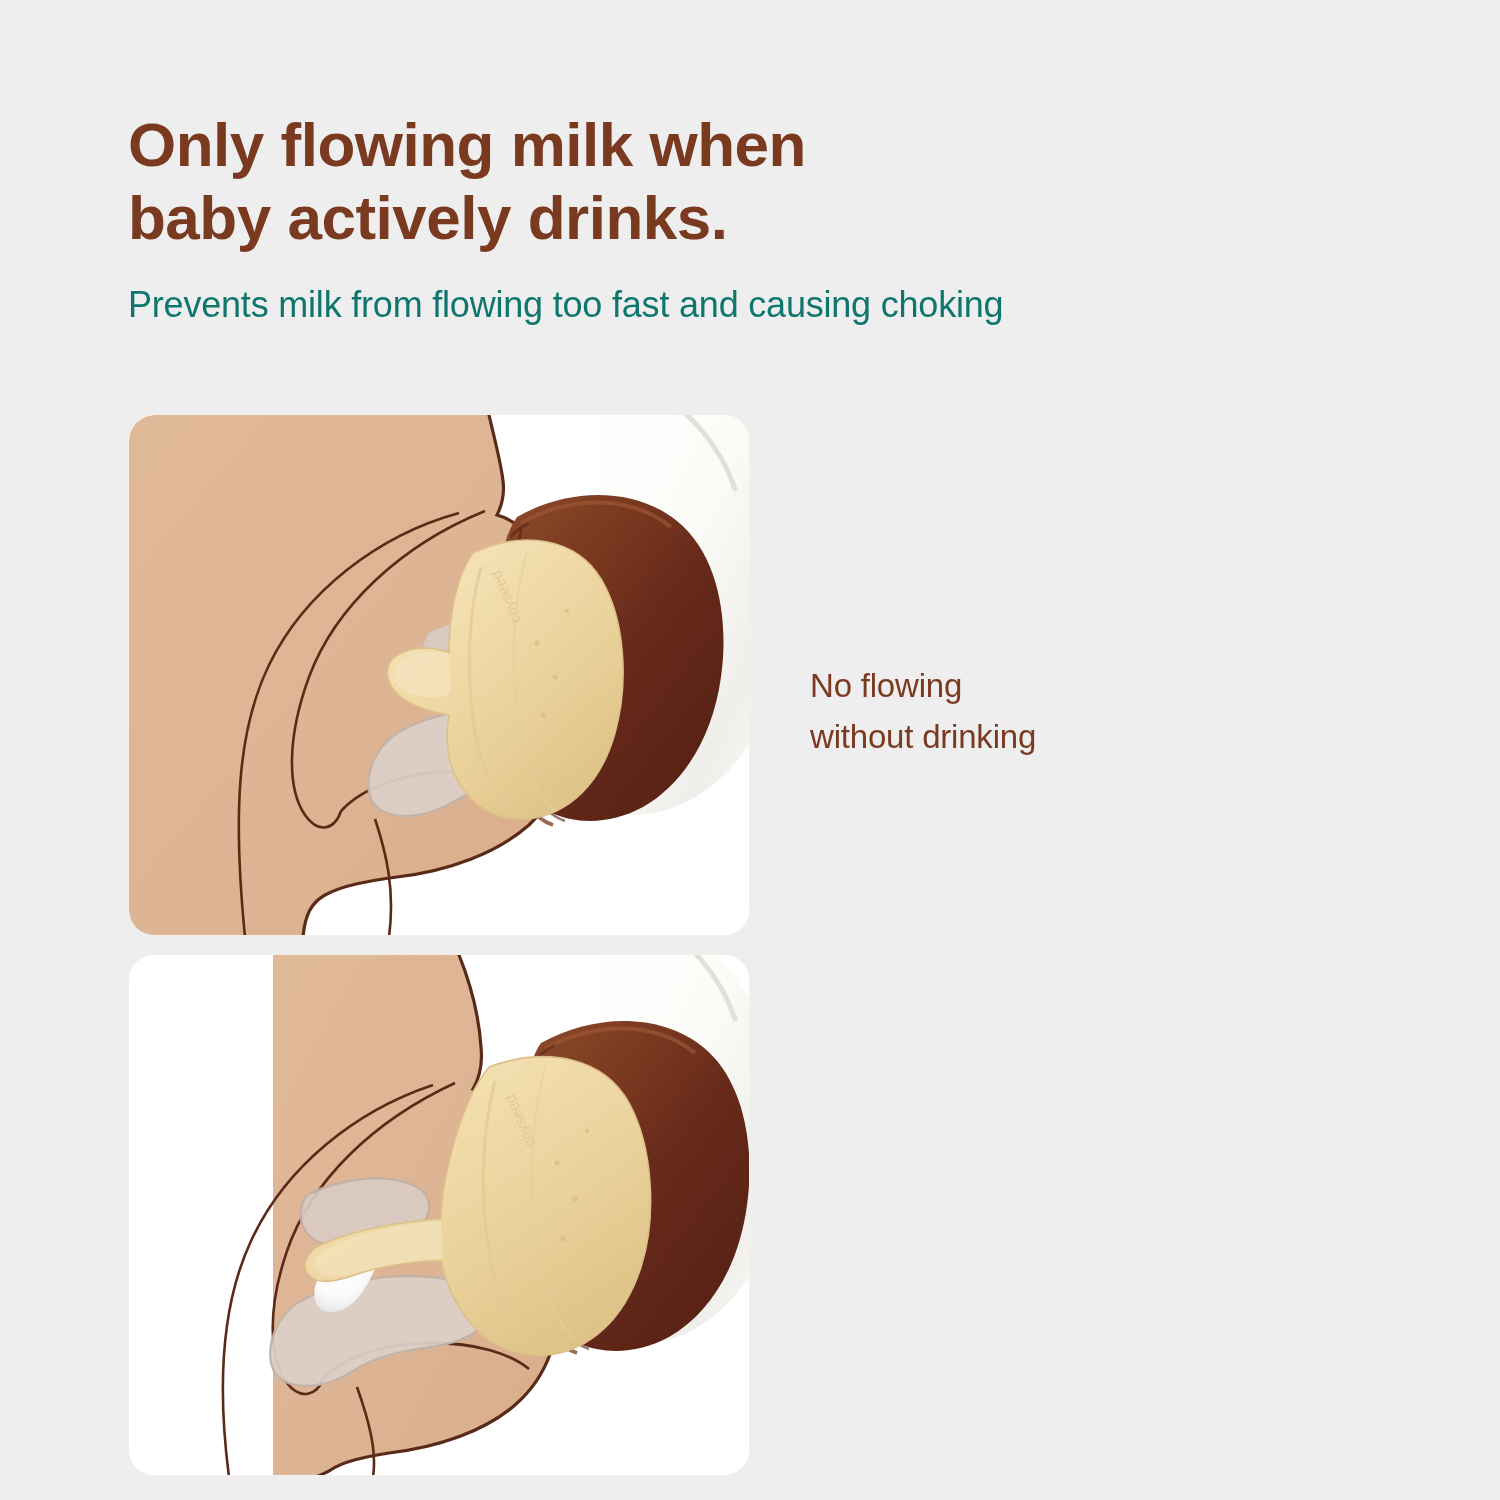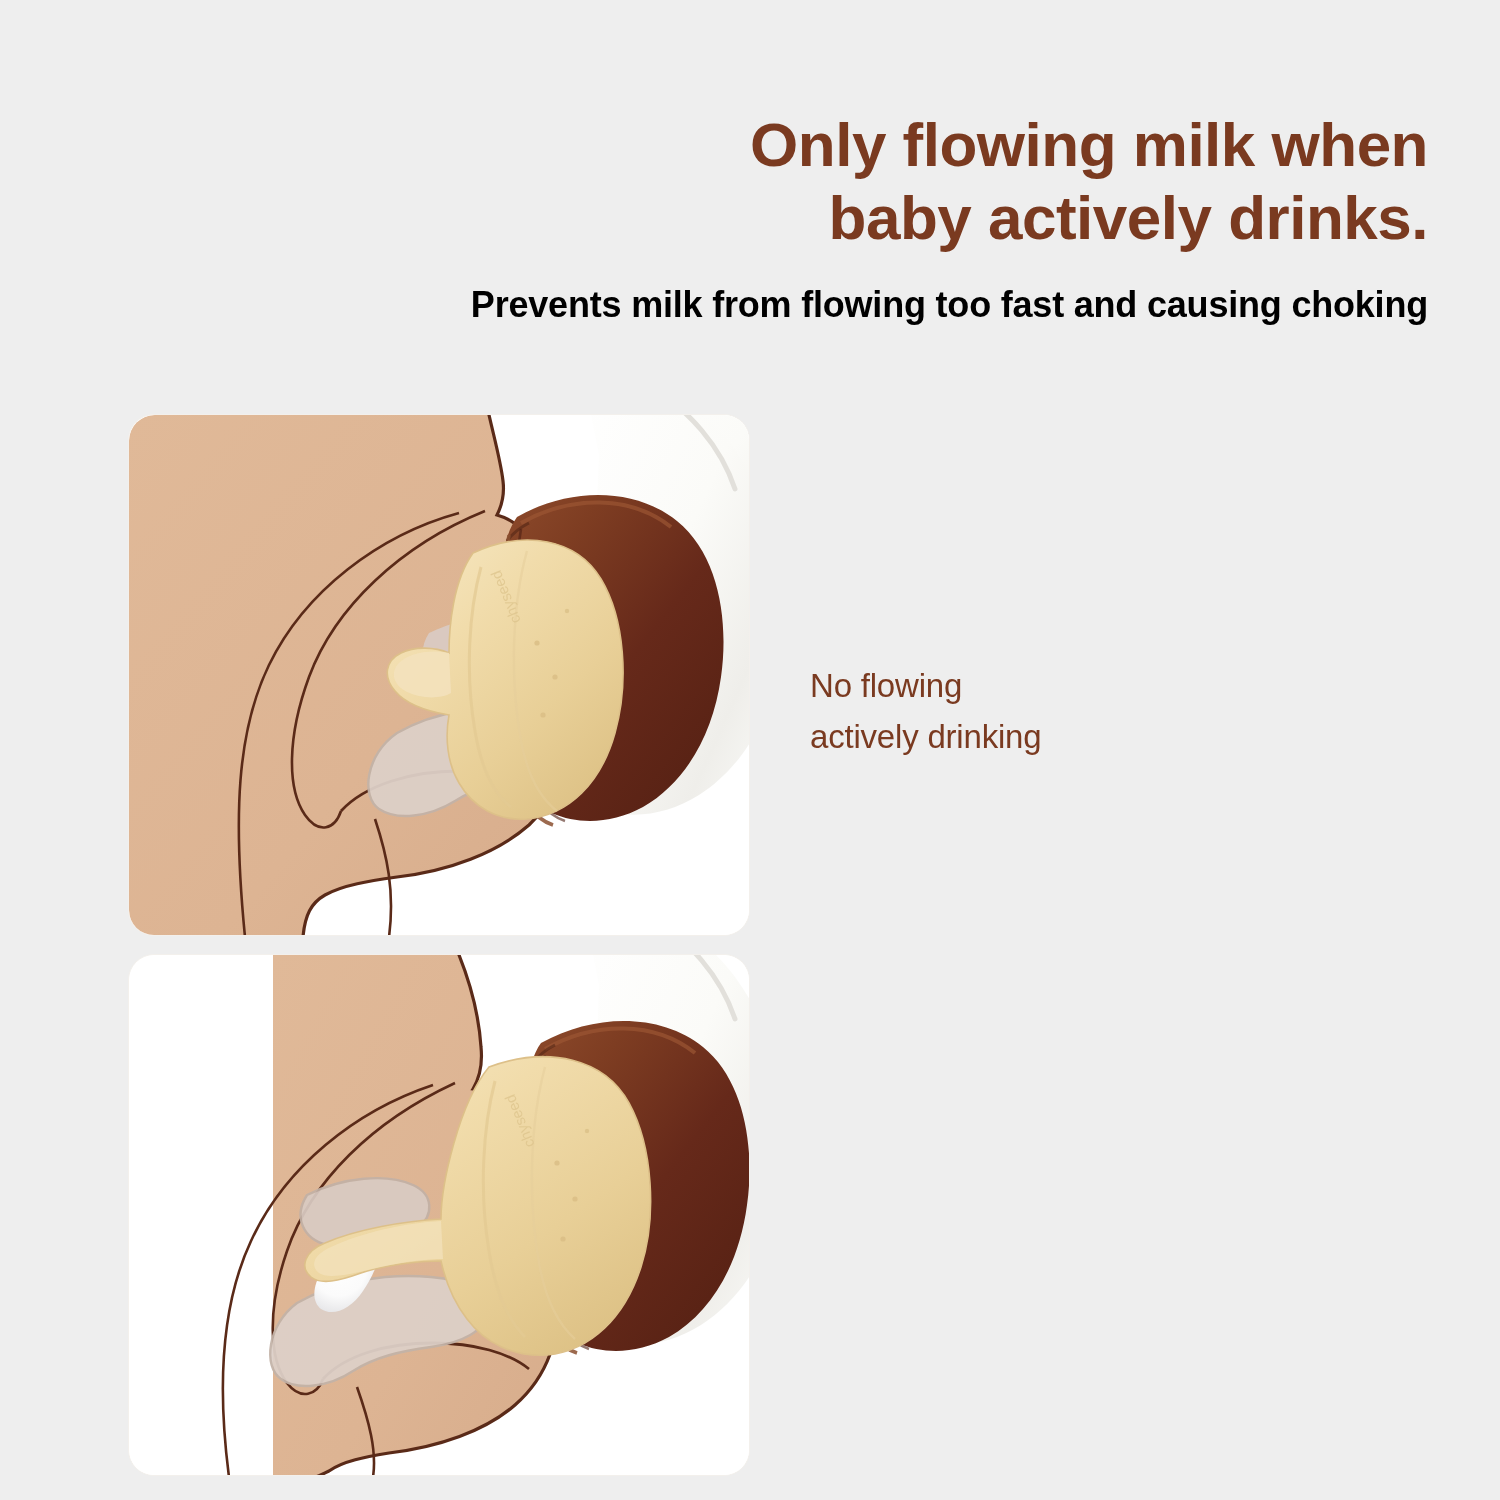--- a/index.html
+++ b/index.html
@@ -5,28 +5,28 @@
   * { margin:0; padding:0; box-sizing:border-box; }
   html, body {
     width:1500px; height:1500px;
     background:#eeeeee;
     font-family:"Liberation Sans", sans-serif;
     overflow:hidden;
   }
   .page { position:relative; width:1500px; height:1500px; background:#eeeeee; }
 
   
-  .header { position:absolute; left:128px; top:108px; width:1300px;text-align:right; }
+  .header { position:absolute; left:128px; top:108px; width:1300px; }
   .headline {
     font-size:62px; font-weight:bold; color:#7a3a20;
     line-height:1.18; letter-spacing:-0.5px; white-space:pre-line;
   }
   .subhead {
     margin-top:28px;
-    font-size:36px; font-weight:700; color:#000000;
+    font-size:36px; font-weight:400; color:#0f766e;
     line-height:1.3; letter-spacing:-0.2px;
   }
 
   
   .card {
     position:absolute;
     left:128px; width:622px; height:522px;
     background:#ffffff;
     border-radius:26px;
     border:1px solid #f3f0ec;
@@ -159,21 +159,21 @@
           <circle cx="414" cy="300" r="2.6" fill="#d9bd84" opacity="0.8"></circle>
           <circle cx="438" cy="196" r="2.2" fill="#d9bd84" opacity="0.7"></circle>
 
           <text x="392" y="206" fill="#ddc48c" font-size="15" opacity="0.75" font-family="Liberation Sans, sans-serif" transform="rotate(248 392 206)">chyseed</text>
         </g>
       </svg>
     </div>
   </div>
 
   <div class="caption" id="caption-1">No flowing
-actively drinking</div>
+without drinking</div>
 
   <div class="card" id="card-2">
     <div class="scene">
       <svg width="622" height="522" viewBox="0 0 622 522">
         <defs>
           <linearGradient id="g-bottle2" x1="0" y1="0" x2="1" y2="1">
             <stop offset="0%" stop-color="#ffffff"></stop>
             <stop offset="45%" stop-color="#fbfbf8"></stop>
             <stop offset="75%" stop-color="#efeeea"></stop>
             <stop offset="100%" stop-color="#fdfdfb"></stop>

